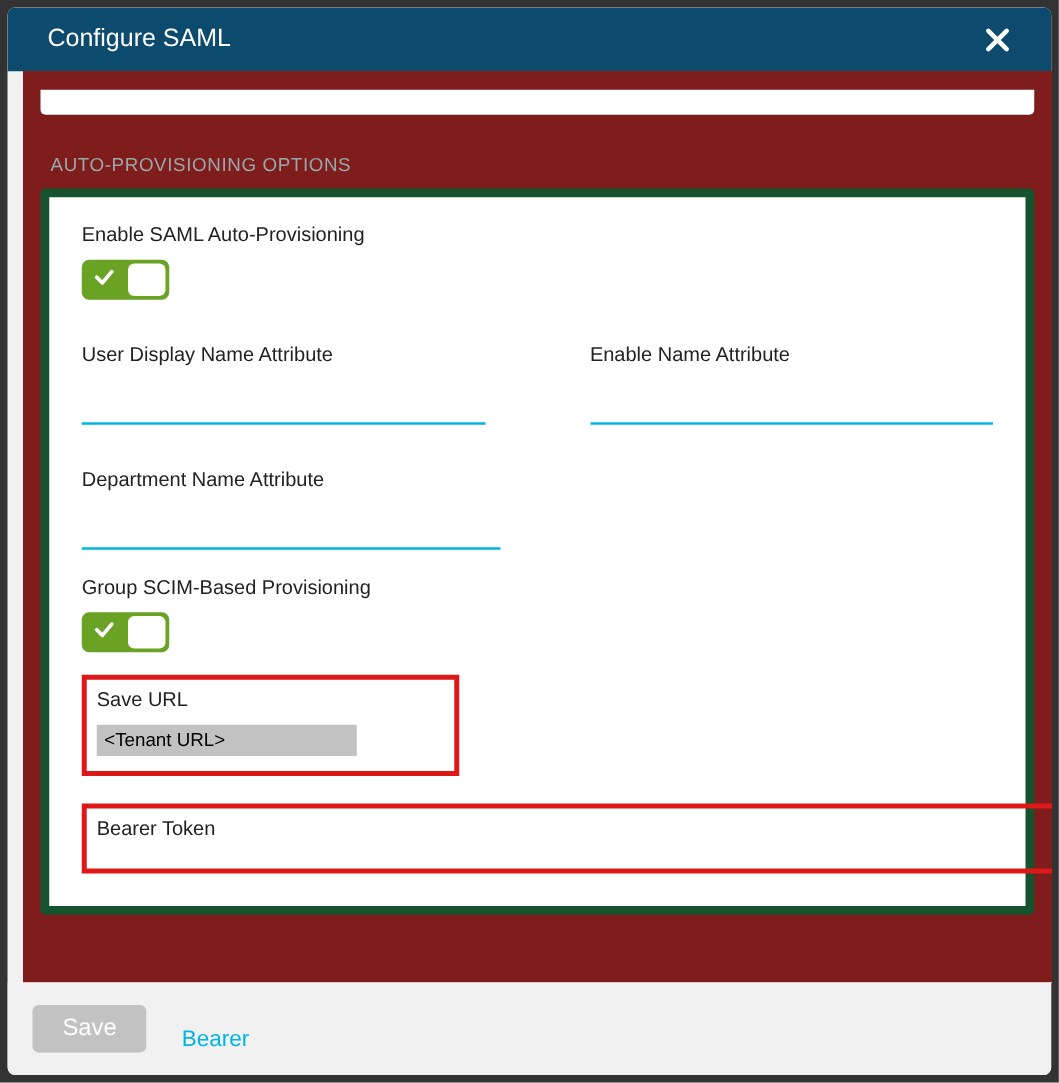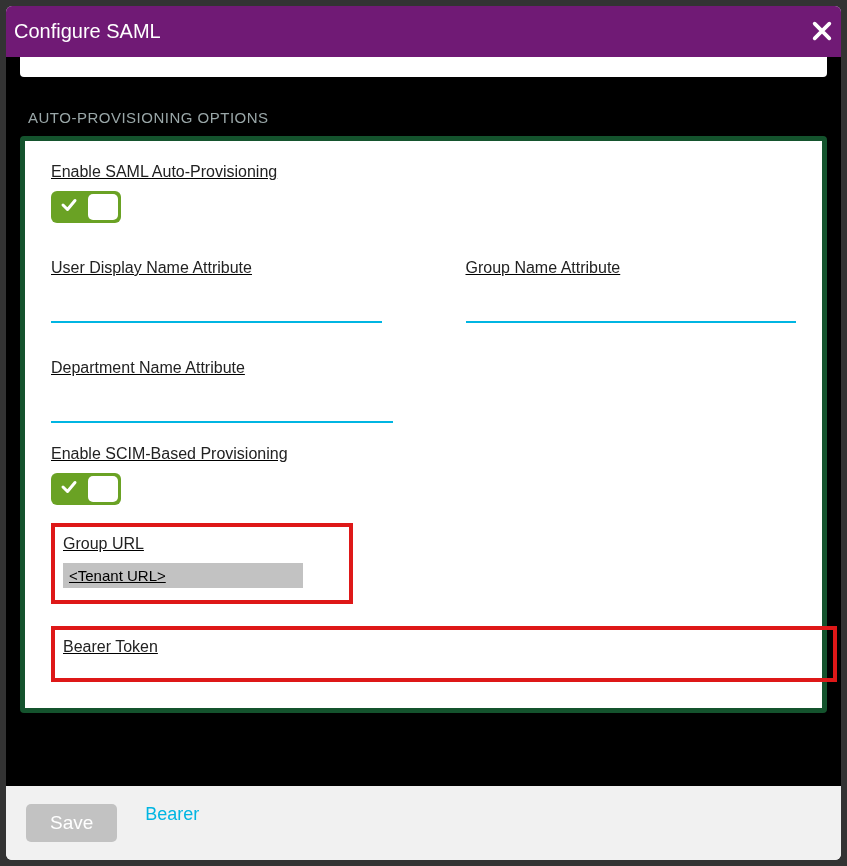--- a/index.html
+++ b/index.html
@@ -20,68 +20,68 @@
       left: 6px;
       right: 6px;
       bottom: 6px;
       background: #f1f1f1;
       border-radius: 6px;
       overflow: hidden;
       display: flex;
       flex-direction: column;
     }
     .modal-header {
-      background: #701a75;
-      color: #fff;
-      padding: 14px 8px;
+      background: #0c4a6e;
+      color: #fff;
+      padding: 14px 32px;
       display: flex;
       justify-content: space-between;
-      align-items: flex-start;
+      align-items: center;
     }
     .modal-title {
       font-size: 20px;
       font-weight: 400;
     }
     .close-btn {
       cursor: pointer;
       width: 22px;
       height: 22px;
       line-height: 0;
     }
     .close-btn svg { width: 100%; height: 100%; }
     .modal-body-wrap {
       flex: 1;
       display: flex;
       overflow: hidden;
     }
     .modal-body {
       flex: 1;
       overflow-y: scroll;
-      padding: 0 14px;
-      background: #000000;
+      padding: 15px 14px;
+      background: #7f1d1d;
+      margin-left: 12px;
     }
     .top-card {
       background: #fff;
       border-radius: 0 0 4px 4px;
       height: 20px;
       margin-top: 0;
       box-shadow: 0 1px 2px rgba(0,0,0,0.04);
     }
     .section-title {
       color: #9aa7a8;
       font-size: 15px;
       letter-spacing: 0.5px;
       margin: 32px 0 10px 8px;
     }
     .card {
       background: #fff;
-      border: 5px solid #14532d;
+      border: 7px solid #14532d;
       border-radius: 4px;
       padding: 22px 26px 26px 26px;
-      text-decoration: underline;
     }
     .field-label {
       font-size: 16px;
       color: #222;
       margin-bottom: 10px;
     }
     .toggle {
       display: inline-flex;
       align-items: center;
       background: #6aa224;
@@ -130,42 +130,42 @@
     .readonly-label {
       font-size: 16px;
       color: #222;
       margin-bottom: 10px;
     }
     .readonly-value {
       background: #c2c2c2;
       font-size: 15px;
       padding: 4px 6px;
       display: block;
-      width: 240px;
+      width: 208px;
       color: #000;
     }
     .readonly-value.wide { width: 612px; }
     .btn {
       display: inline-block;
       border: none;
       border-radius: 5px;
       padding: 10px 18px;
       font-size: 16px;
       cursor: pointer;
     }
     .btn-primary {
       background: #00b5e2;
       color: #fff;
       margin-top: 22px;
     }
     .modal-footer {
       padding: 18px 20px;
       background: #f1f1f1;
       display: flex;
-      align-items: flex-start;
+      align-items: flex-end;
       gap: 28px;
     }
     .btn-save {
       background: #c2c2c2;
       color: #fff;
       font-size: 19px;
       padding: 8px 24px;
       border-radius: 5px;
       border: none;
     }
@@ -212,47 +212,47 @@
           </div>
           <div class="knob"></div>
         </div>
 
         <div class="row2">
           <div class="textline-field">
             <div class="field-label">User Display Name Attribute</div>
             <input type="text" value="" style="">
           </div>
           <div class="textline-field">
-            <div class="field-label">Group Name Attribute</div>
+            <div class="field-label">Enable Name Attribute</div>
             <input type="text" value="" style="">
           </div>
         </div>
 
         <div class="row2" style="gap:60px;">
           <div class="textline-field" style="max-width:342px;">
             <div class="field-label">Department Name Attribute</div>
             <input type="text" value="" style="">
           </div>
           <div style="flex:1"></div>
         </div>
 
         <div class="spacer"></div>
 
-        <div class="field-label">Enable SCIM-Based Provisioning</div>
+        <div class="field-label">Group SCIM-Based Provisioning</div>
         <div class="toggle">
           <div class="check">
             <svg width="18" height="18" viewBox="0 0 24 24">
                 <path d="M4 12 L10 18 L20 6" stroke="#fff" stroke-width="4" fill="none" stroke-linecap="round" stroke-linejoin="round"></path>
               </svg>
           </div>
           <div class="knob"></div>
         </div>
 
         <div class="highlight-red" style="width:302px;">
-          <div class="readonly-label">Group URL</div>
+          <div class="readonly-label">Save URL</div>
           <span class="readonly-value">&lt;Tenant URL&gt;</span>
         </div>
 
         <div class="highlight-red wide" style="width:786px;">
           <div class="readonly-label">Bearer Token</div>
         </div>
 
 
       </div>
 

